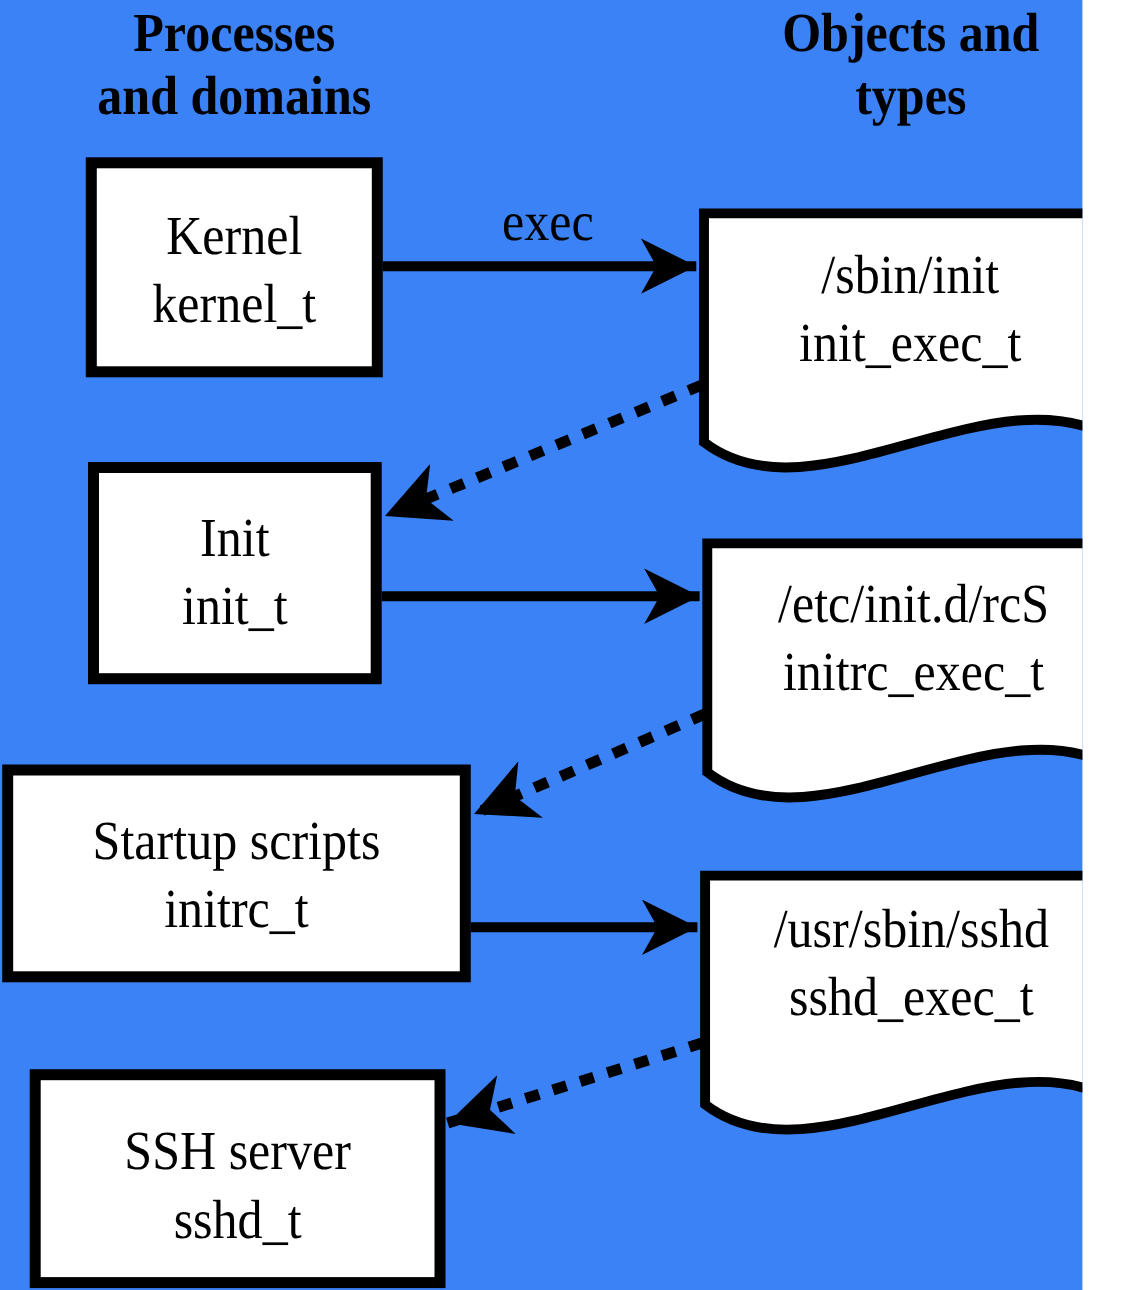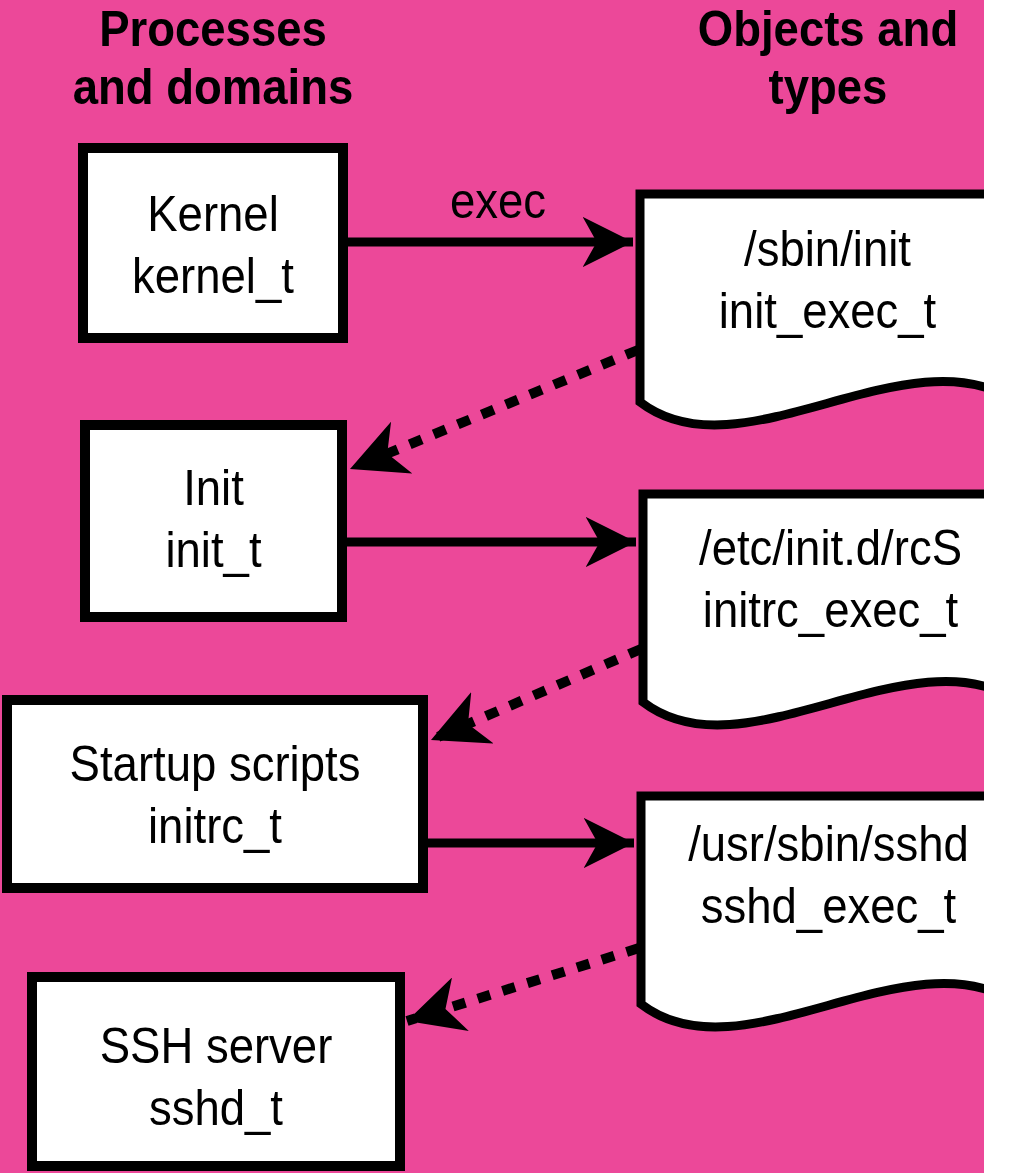--- a/index.html
+++ b/index.html
@@ -1,21 +1,21 @@
 <!DOCTYPE html>
 <html><head>
 <meta charset="utf-8">
 <style>
   html,body{margin:0;padding:0;background:#ffffff;}
   .canvas{
     position:relative;
     width:984px;height:1173px;
-    background:#ec4899;
+    background:#3b82f6;
     overflow:hidden;
-    font-family:Liberation Sans, sans-serif;
+    font-family:Liberation Serif, serif;
     color:#000000;
   }
   .canvas svg{position:absolute;left:0;top:0;}
   .pbox{fill:#ffffff;stroke:#000000;stroke-width:10;}
   .doc{fill:#ffffff;stroke:#000000;stroke-width:9;stroke-linejoin:miter;}
   .solid-arrow{stroke:#000000;stroke-width:9;fill:none;}
   .dotted-arrow{stroke:#000000;stroke-width:10;fill:none;stroke-dasharray:13 13;}
   .lbl{
     position:absolute;
     font-size:50px;

